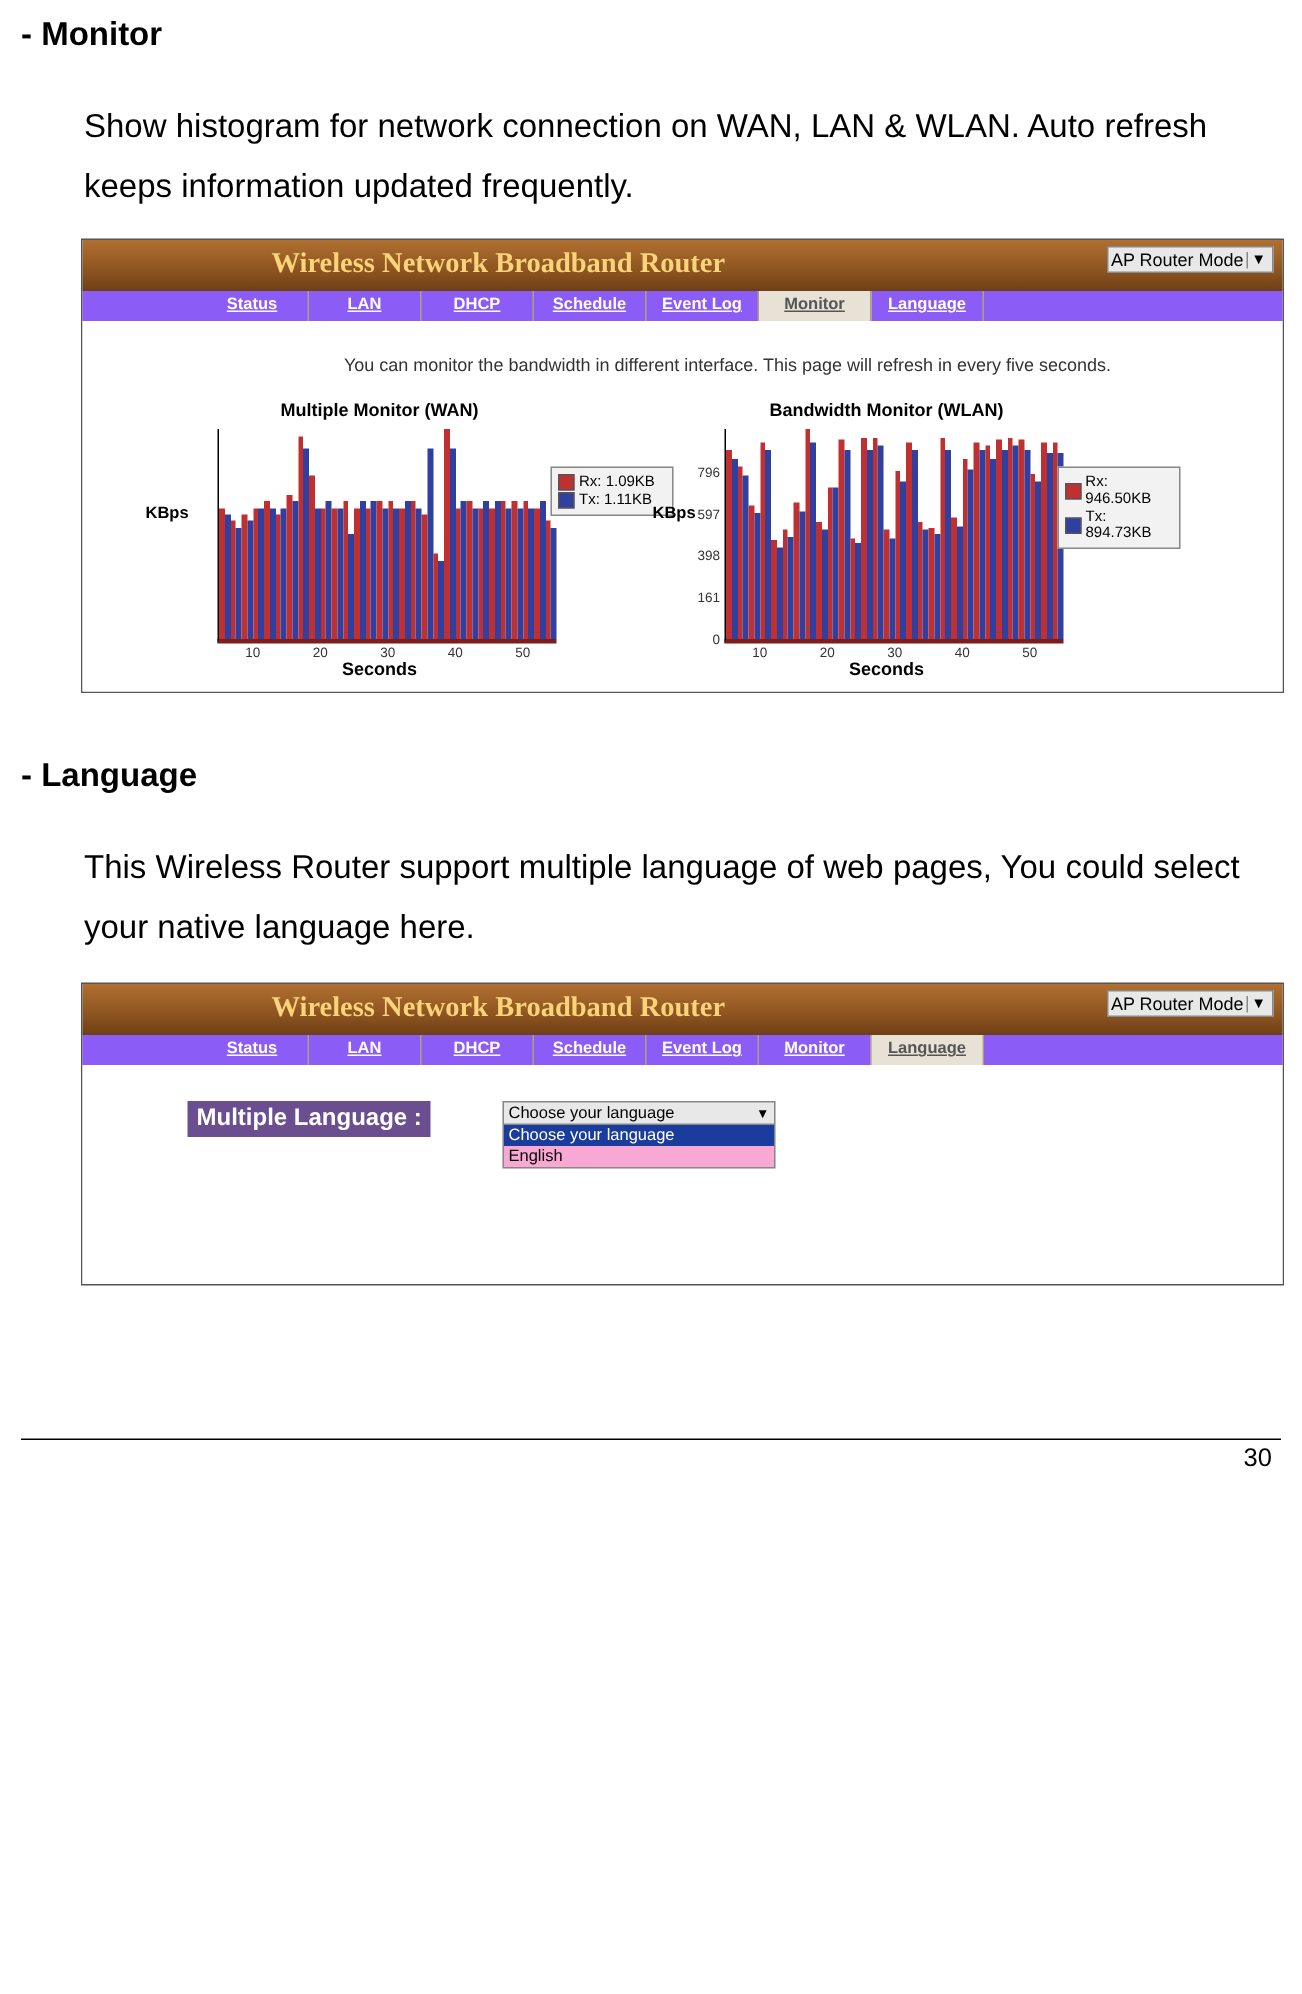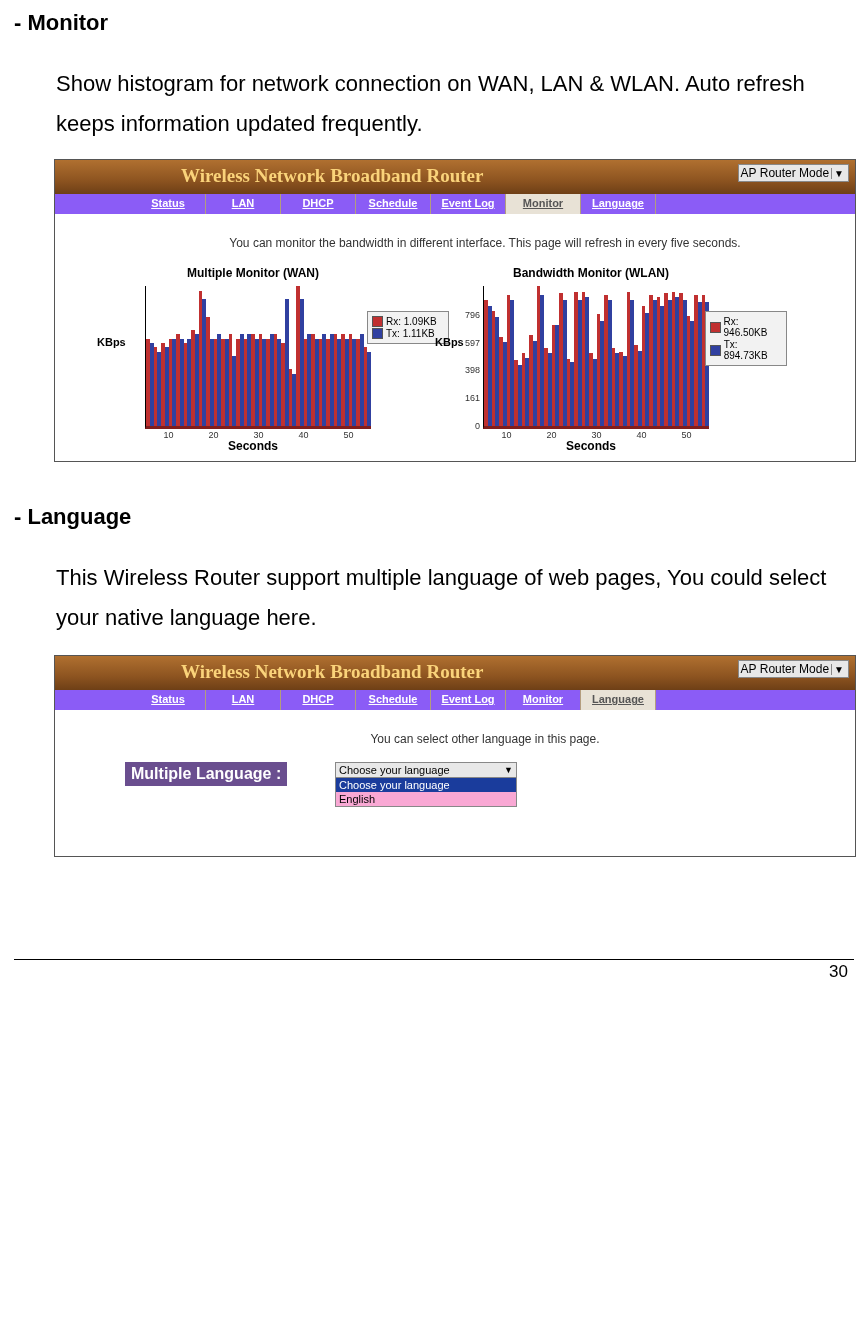--- a/index.html
+++ b/index.html
@@ -405,21 +405,20 @@
     <div class="pad"></div>
   <div class="tab">Status</div>
       <div class="tab">LAN</div>
       <div class="tab">DHCP</div>
       <div class="tab">Schedule</div>
       <div class="tab">Event Log</div>
       <div class="tab">Monitor</div>
       <div class="tab active">Language</div>
     </div>
   <div class="pane" style="min-height:130px;">
-    <div class="intro">You can select other language in this page.</div>
     <div class="langrow">
       <div class="langlabel">
         <span class="langbar">Multiple Language :</span>
       </div>
       <div class="select">
         <div class="sel">
           <span>Choose your language</span>
           <span style="font-size:9px;">▼</span>
         </div>
         <div class="opt hl">Choose your language</div>

